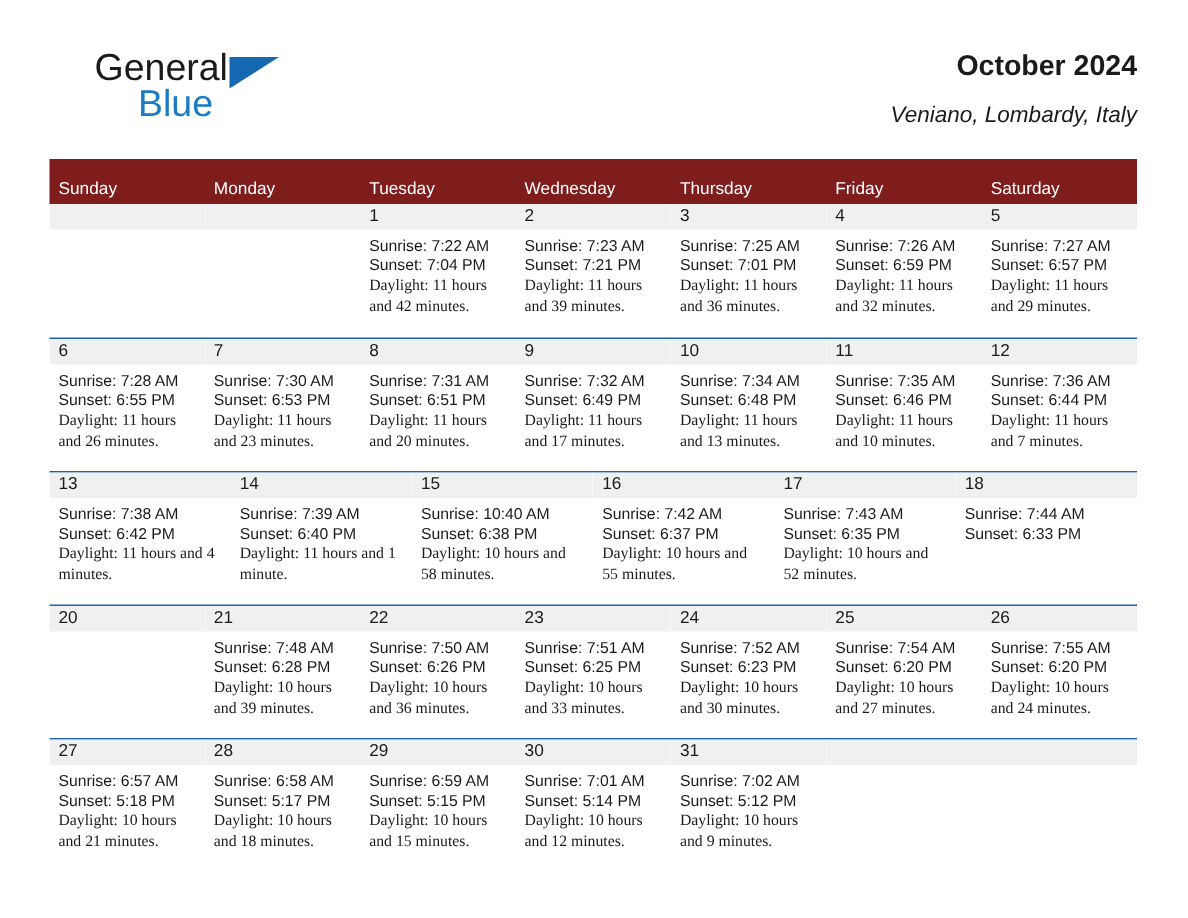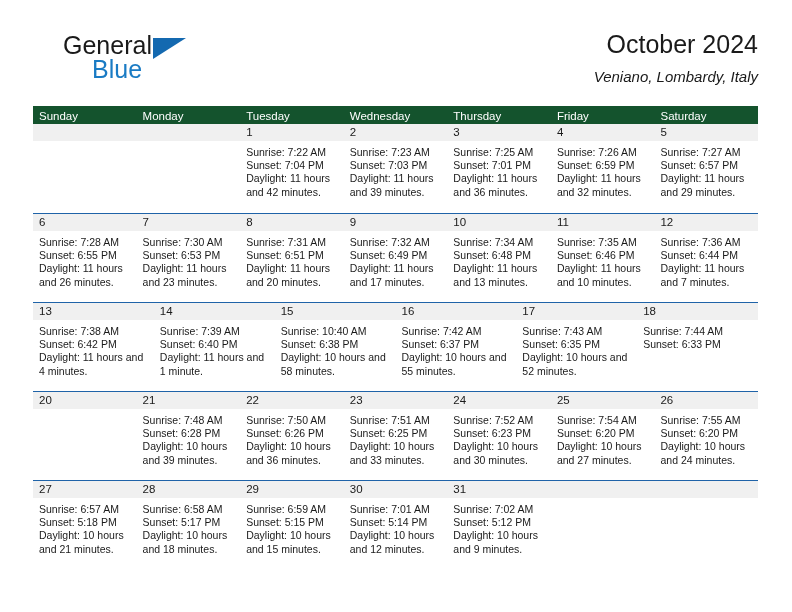--- a/index.html
+++ b/index.html
@@ -65,24 +65,24 @@
     line-height: 26px;
   }
 
   .title-block {
     position: absolute;
     right: 0;
     top: 0;
     text-align: right;
   }
   .cal-title {
-    font-size: 25px;
+    font-size: 19px;
     color: #1a1a1a;
     line-height: 33px;
-    font-weight: normal;
+    font-weight: bold;
     margin: 0;
     white-space: nowrap;
     text-align: right;
   }
   .cal-subtitle {
     font-size: 15px;
     color: #1a1a1a;
     line-height: 20px;
     margin: 6px 0 0 0;
     white-space: nowrap;
@@ -91,22 +91,23 @@
 
   
   .calendar {
     position: absolute;
     left: 33px;
     top: 106px;
     width: 725px;
   }
   .weekday-row {
     display: flex;
-    background: #14532d;
-    height: 18px;
+    background: #7f1d1d;
+    height: 30px;
+    align-items: flex-end;
   }
   .weekday {
     flex: 1 1 0;
     color: #ffffff;
     font-size: 11.5px;
     line-height: 20px;
     padding-left: 6px;
     box-sizing: border-box;
     white-space: nowrap;
     overflow: hidden;
@@ -146,20 +147,21 @@
     padding: 5px 6px 0 6px;
     font-size: 10.5px;
     line-height: 13.2px;
     color: #1a1a1a;
   }
   .day-info div {
     white-space: nowrap;
   }
   .day-info .daylight {
     white-space: normal;
+    font-family: Liberation Serif, serif;
   }
 </style>
 </head>
 <body>
 
 <div class="page">
 
   <div class="header">
 
     <div class="brand">
@@ -208,21 +210,21 @@
               <div>Sunset: 7:04 PM</div>
               <div class="daylight">Daylight: 11 hours and 42 minutes.</div>
             </div>
           </div>
           <div class="day-cell">
             <div class="day-number-band">
               <span class="day-number">2</span>
             </div>
             <div class="day-info">
               <div>Sunrise: 7:23 AM</div>
-              <div>Sunset: 7:03 PM</div>
+              <div>Sunset: 7:21 PM</div>
               <div class="daylight">Daylight: 11 hours and 39 minutes.</div>
             </div>
           </div>
           <div class="day-cell">
             <div class="day-number-band">
               <span class="day-number">3</span>
             </div>
             <div class="day-info">
               <div>Sunrise: 7:25 AM</div>
               <div>Sunset: 7:01 PM</div>

